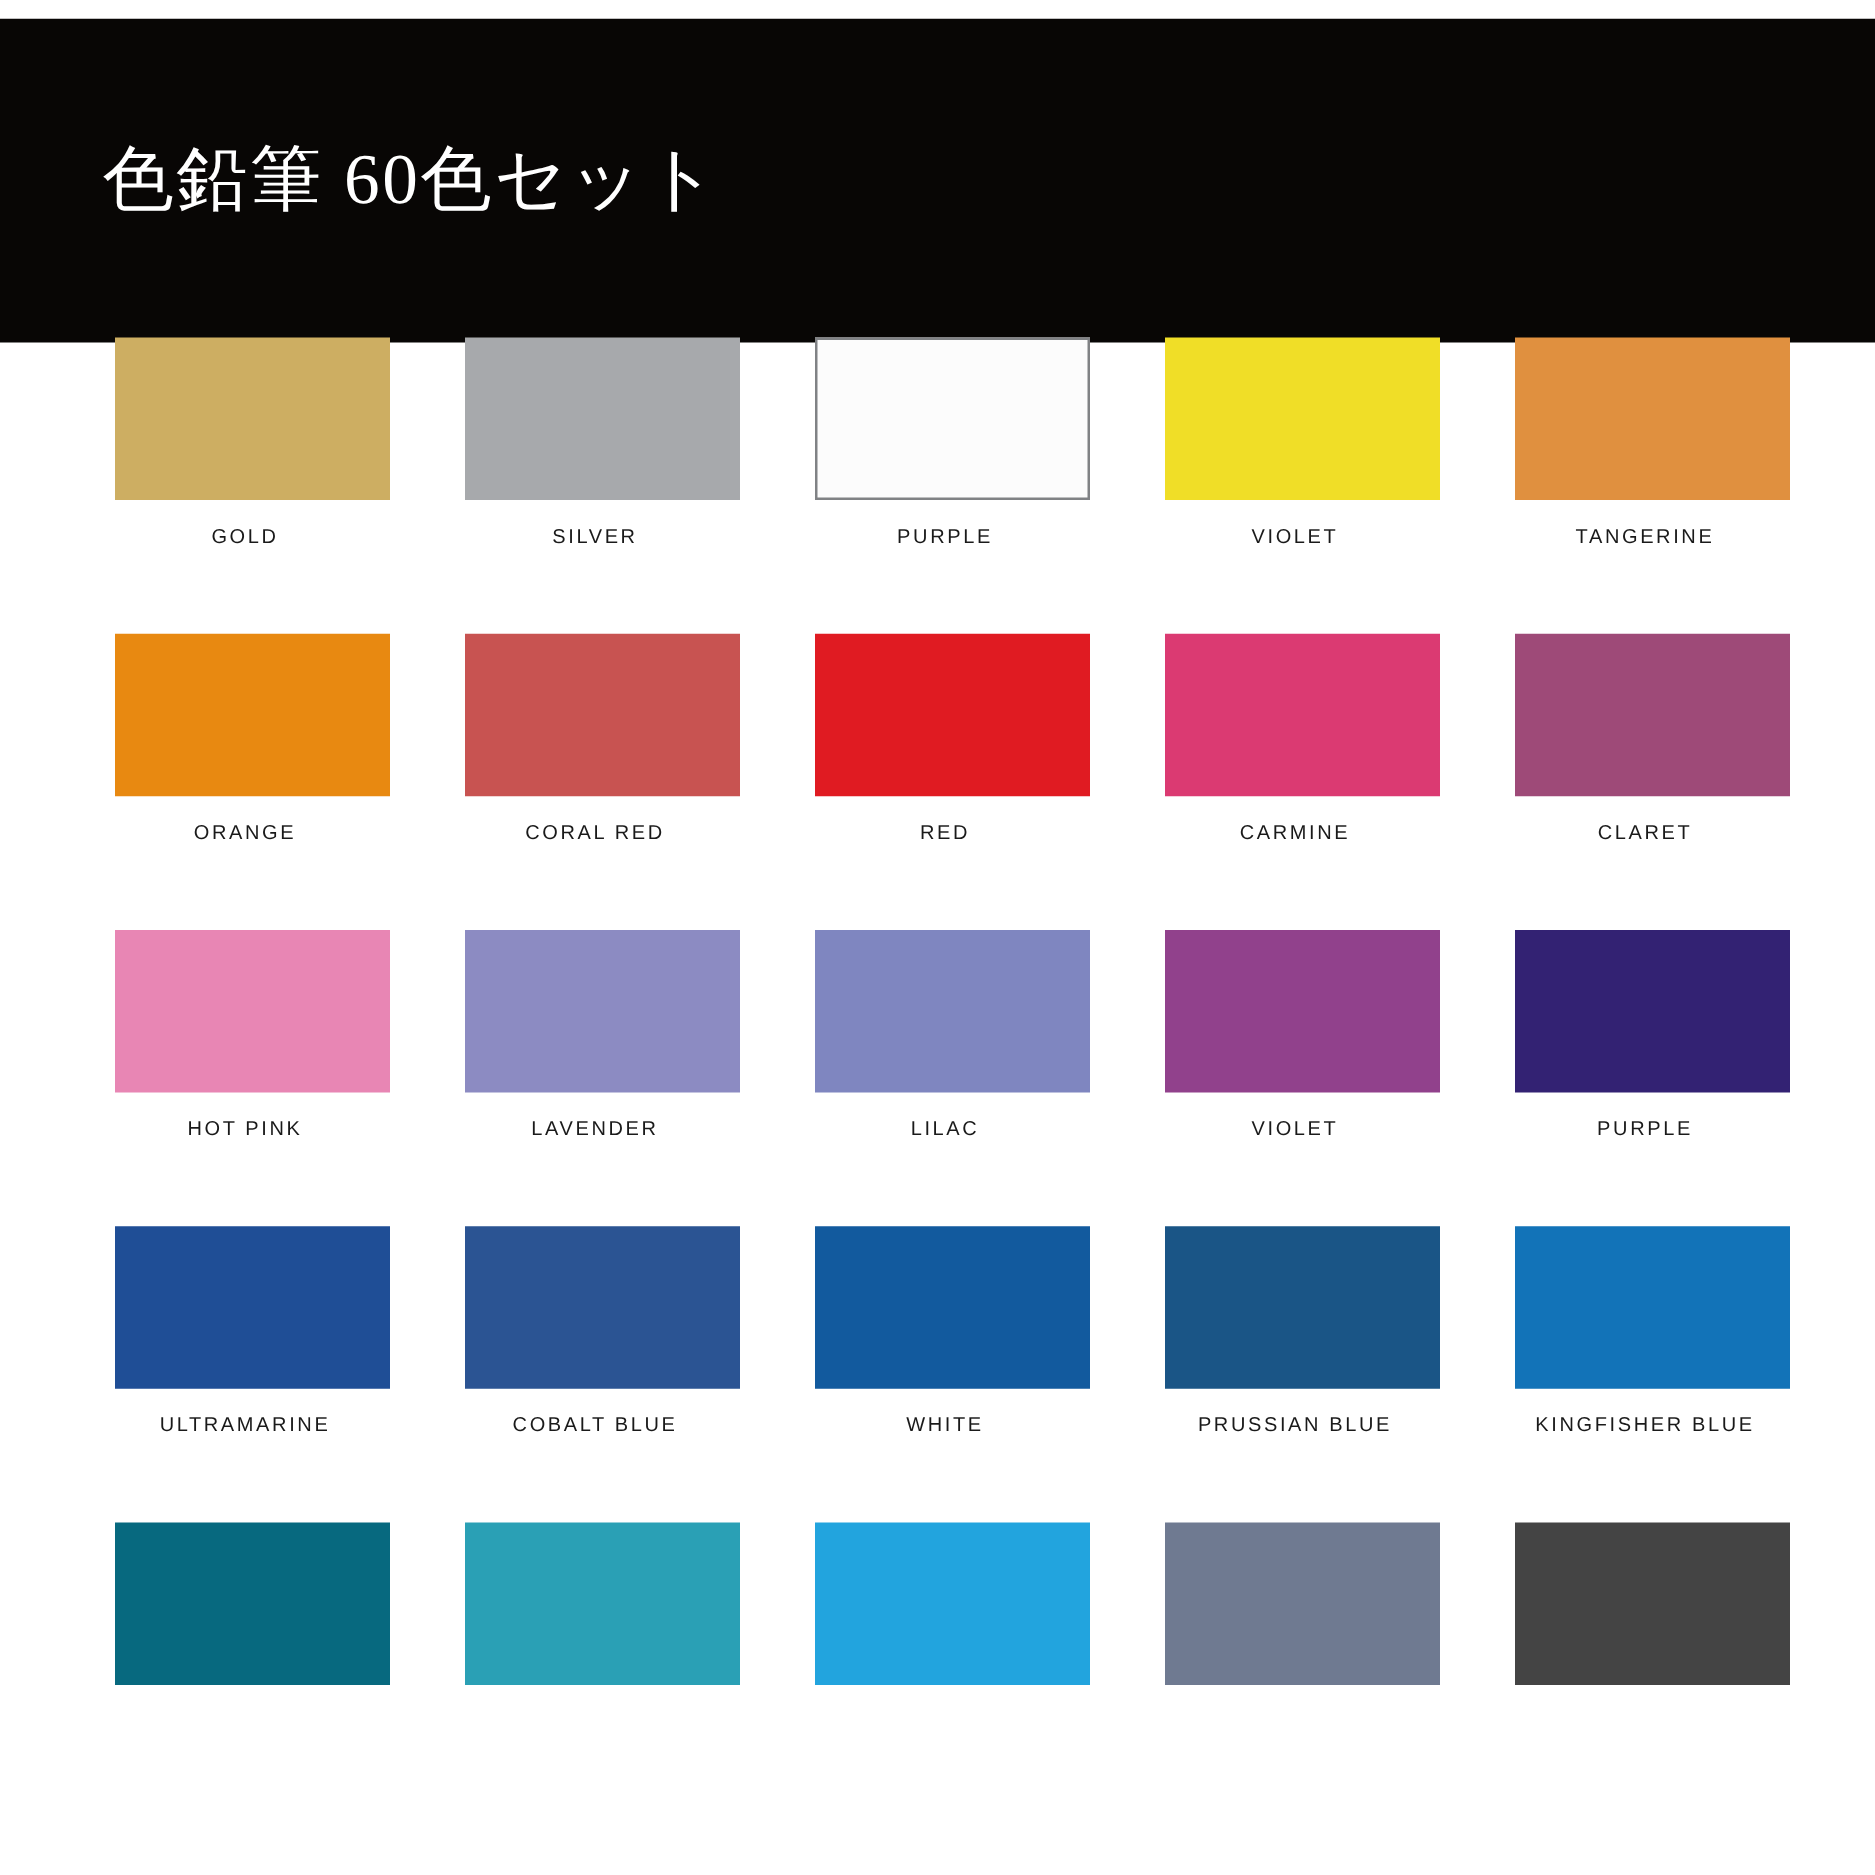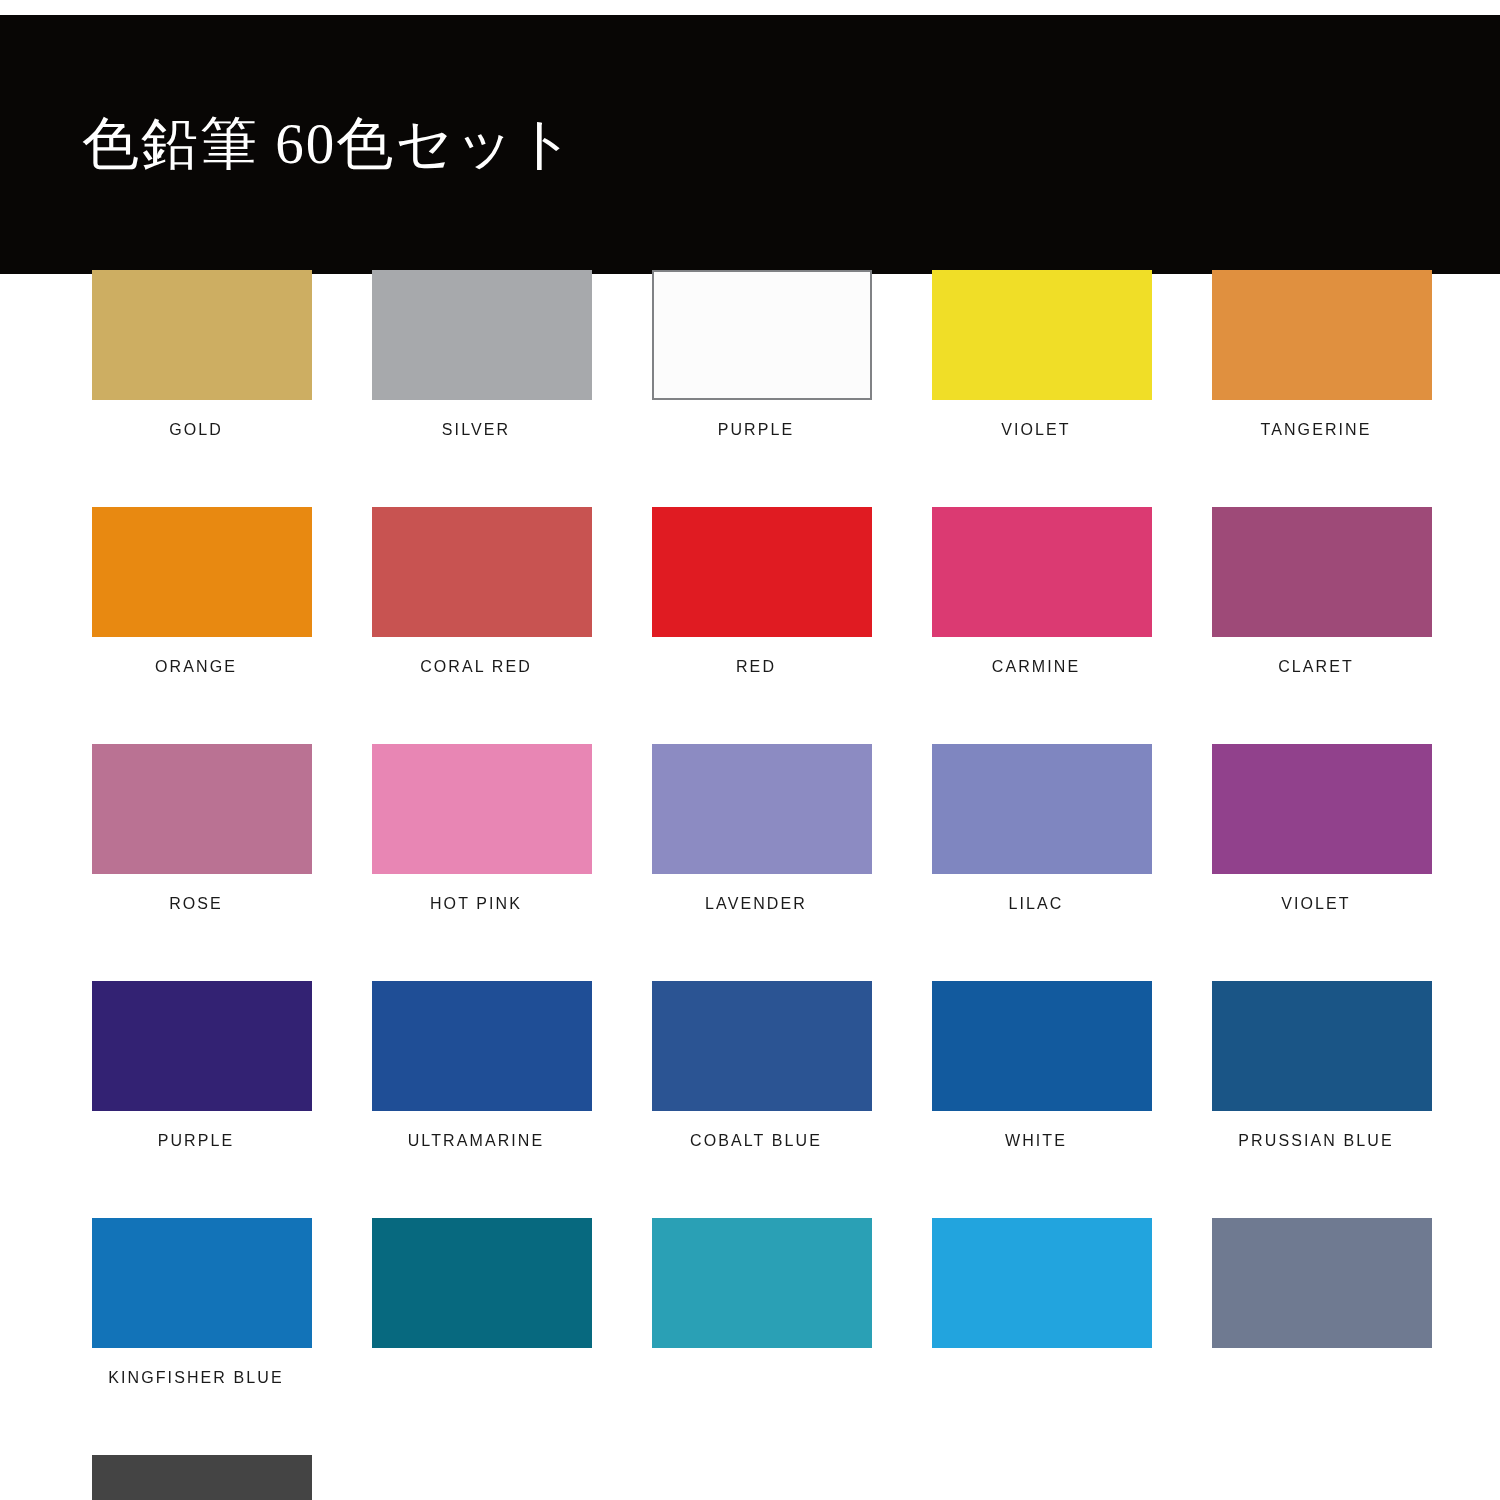--- a/index.html
+++ b/index.html
@@ -124,24 +124,20 @@
       </div>
       <div class="swatch-cell">
         <div class="swatch-chip" title="CARMINE" style="background: rgb(219, 58, 114);"></div>
         <div class="swatch-label">CARMINE</div>
       </div>
       <div class="swatch-cell">
         <div class="swatch-chip" title="CLARET" style="background: rgb(158, 74, 120);"></div>
         <div class="swatch-label">CLARET</div>
       </div>
       <div class="swatch-cell">
-        <div class="swatch-chip" title="ROSE" style="background: rgb(186, 114, 147);"></div>
-        <div class="swatch-label">ROSE</div>
-      </div>
-      <div class="swatch-cell">
         <div class="swatch-chip" title="HOT PINK" style="background: rgb(232, 134, 180);"></div>
         <div class="swatch-label">HOT PINK</div>
       </div>
       <div class="swatch-cell">
         <div class="swatch-chip" title="LAVENDER" style="background: rgb(140, 139, 194);"></div>
         <div class="swatch-label">LAVENDER</div>
       </div>
       <div class="swatch-cell">
         <div class="swatch-chip" title="LILAC" style="background: rgb(127, 134, 192);"></div>
         <div class="swatch-label">LILAC</div>

